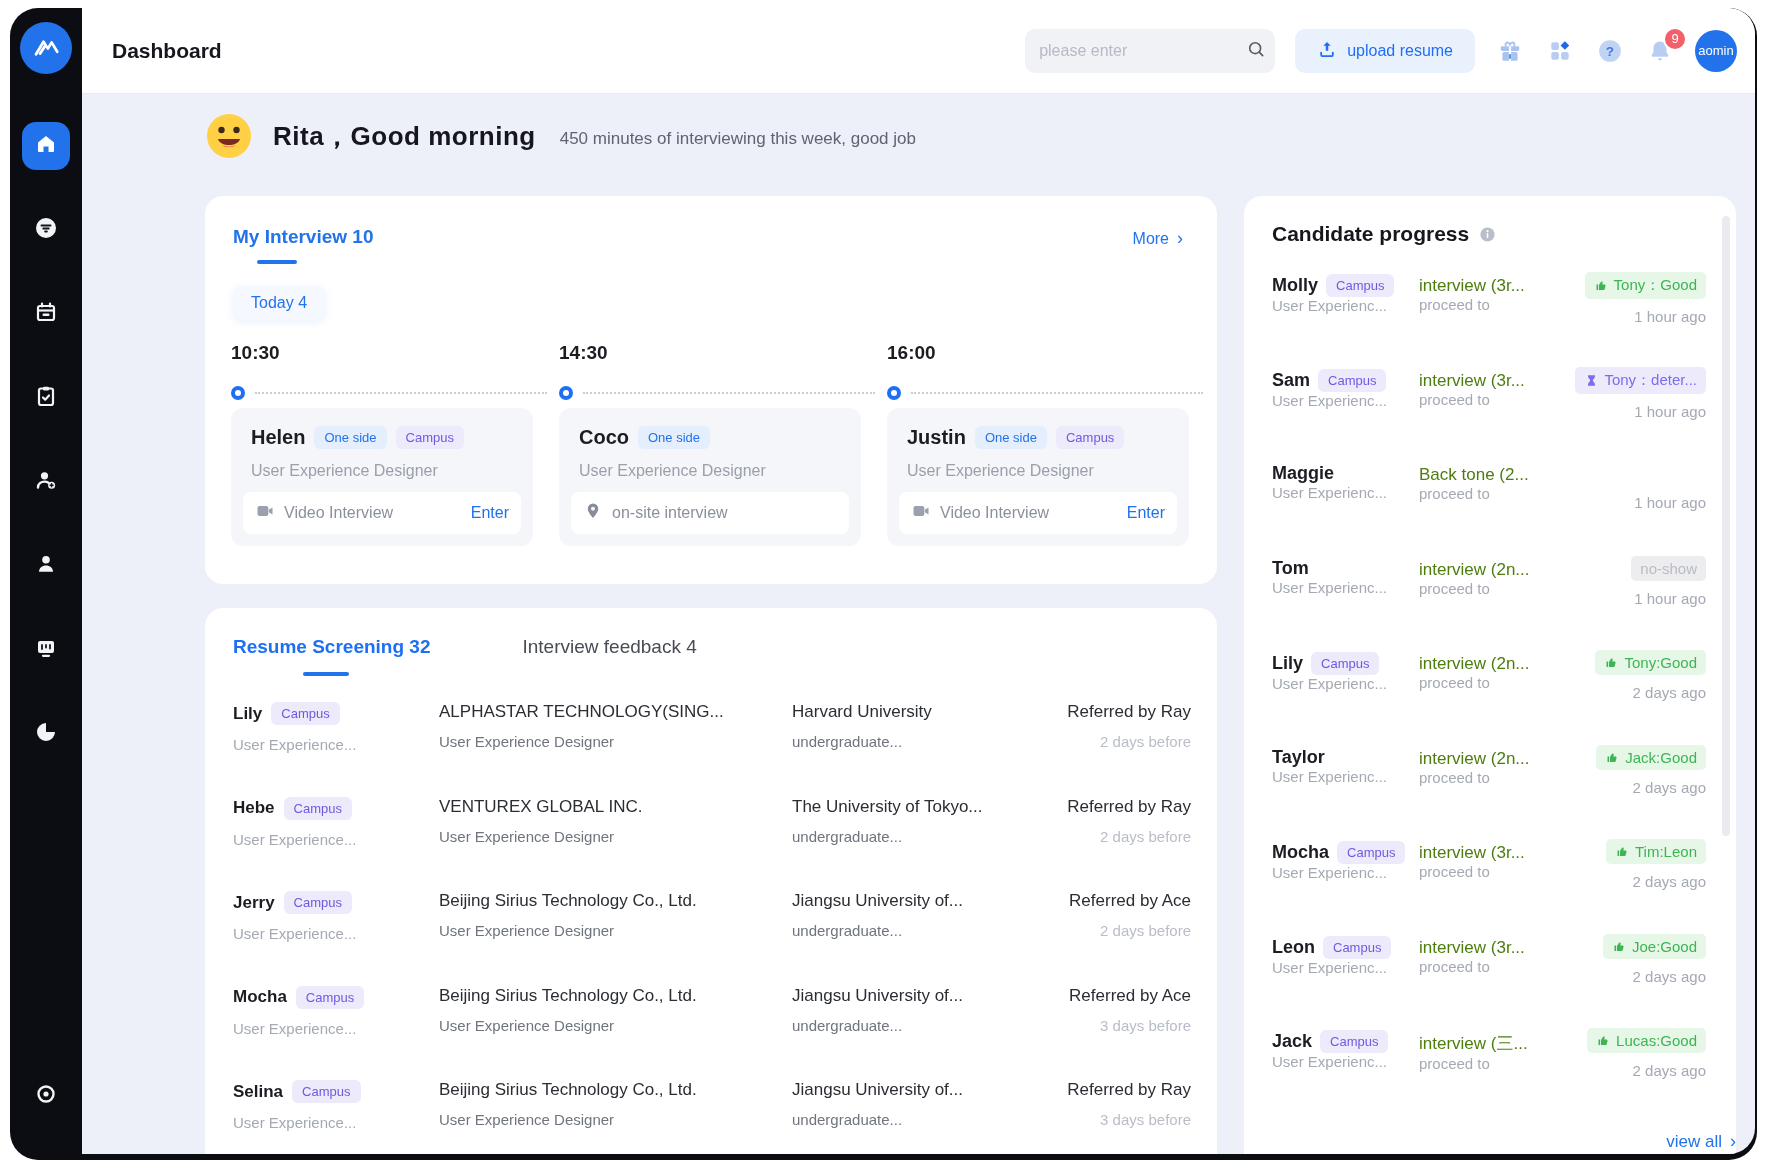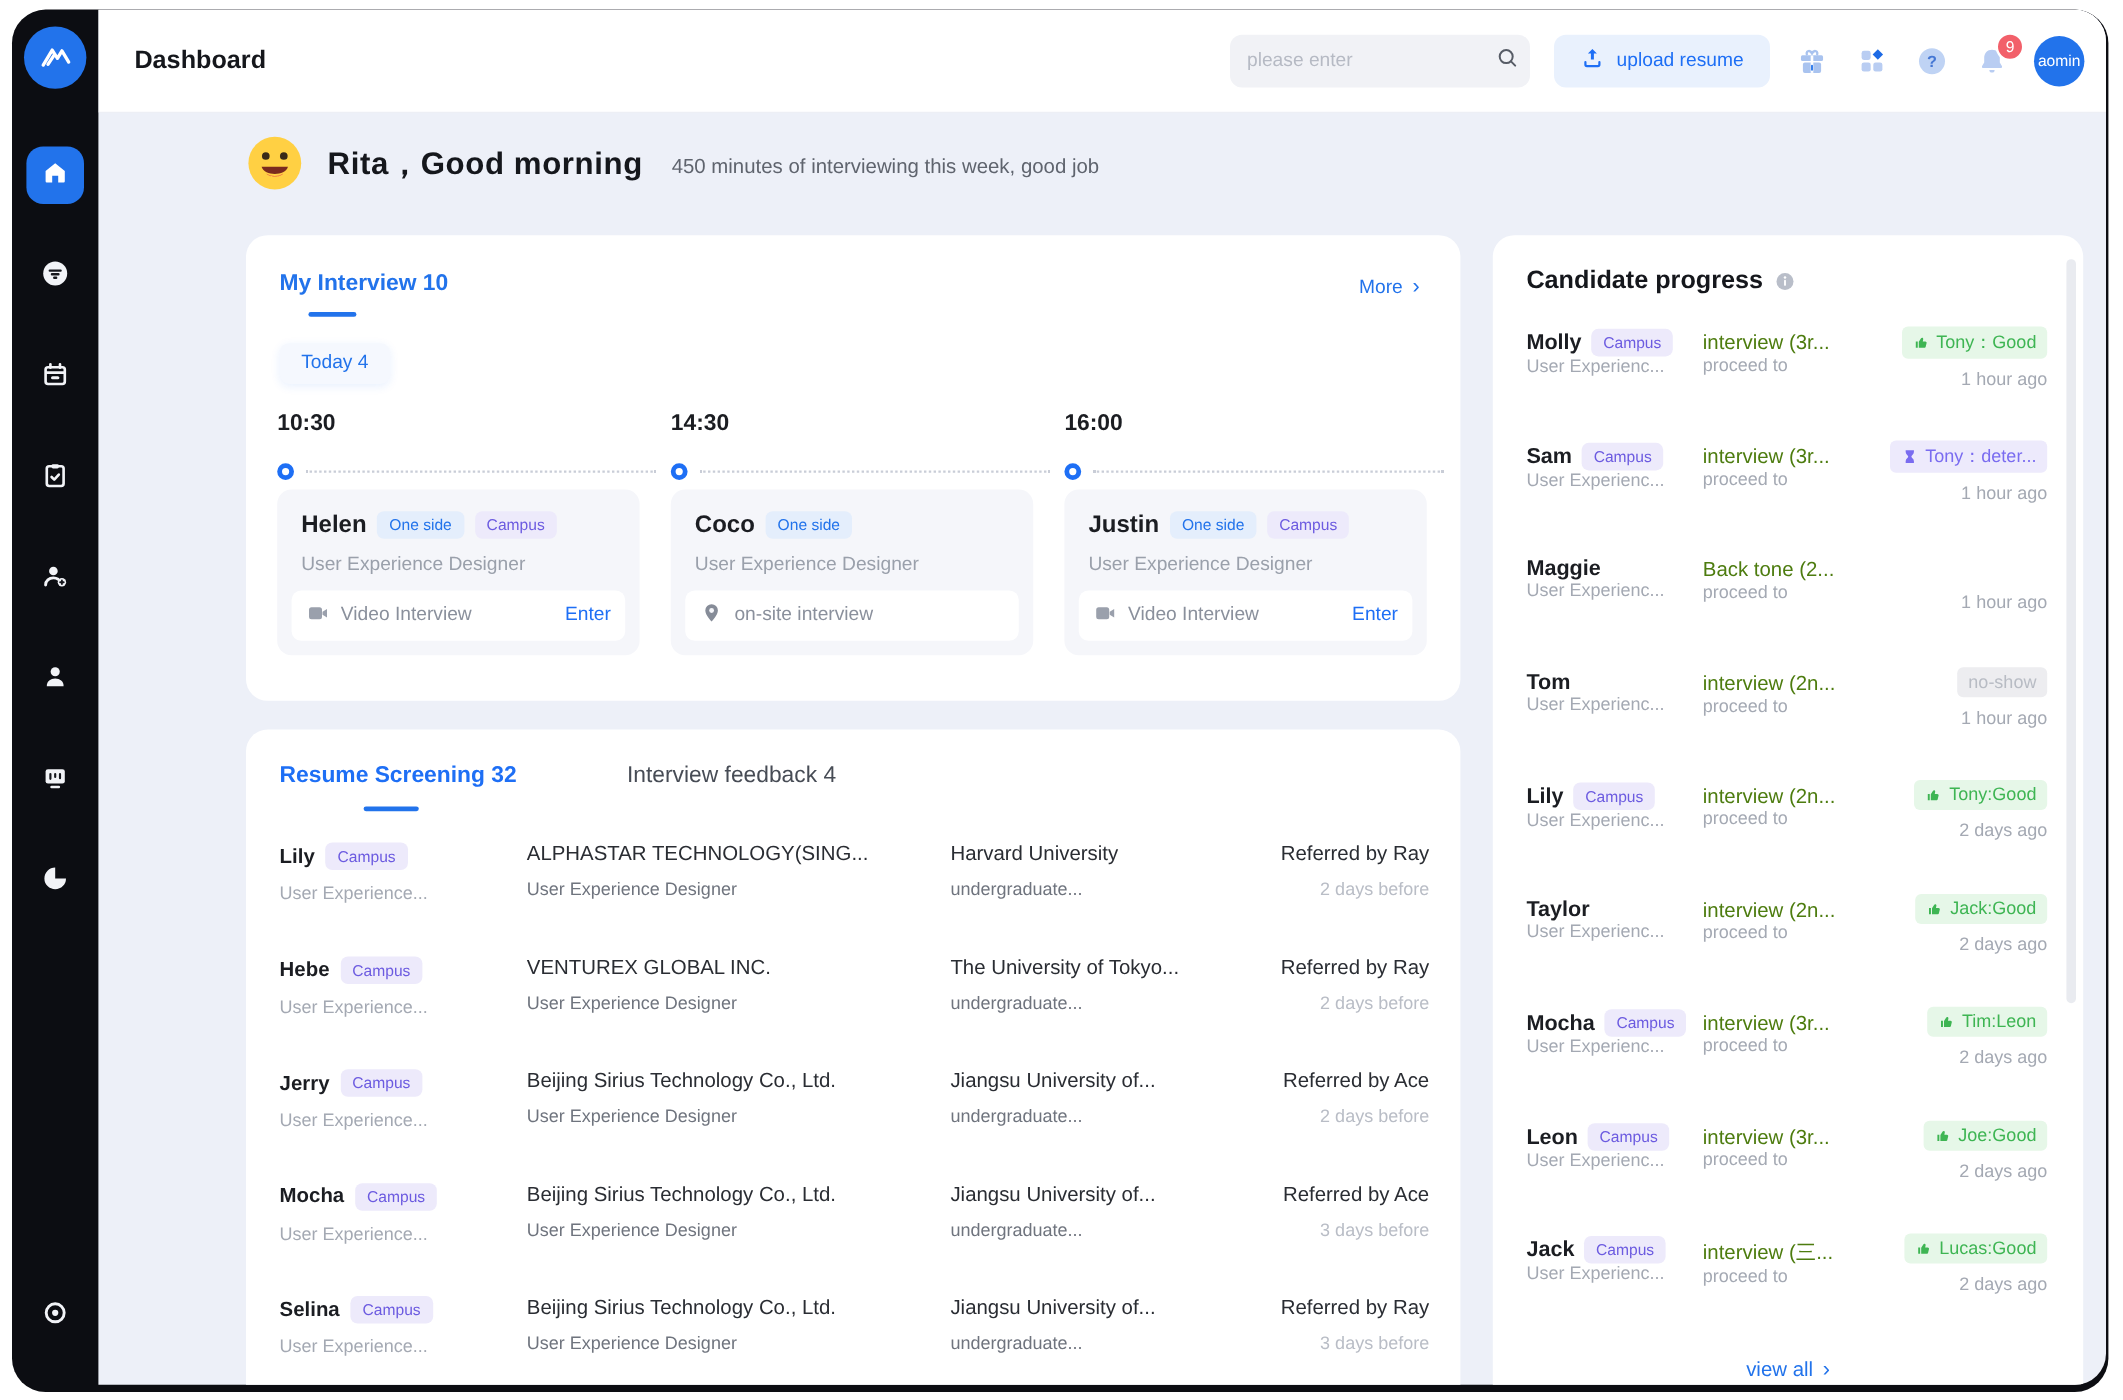--- a/index.html
+++ b/index.html
@@ -88,21 +88,21 @@
   .p-sub { font-size:15px; color:#a4a9b3; }
   .p-c2 { position:absolute; left:147px; top:8px; width:160px; }
   .p-stage { font-size:17px; color:#4d7c0f; white-space:nowrap; }
   .p-c3 { position:absolute; right:0; top:4px; text-align:right; }
   .pbadge { display:inline-flex; align-items:center; gap:5px; font-size:15px; padding:4px 9px; border-radius:5px; }
   .pbadge svg { width:15px; height:15px; }
   .badge-good { background:#e6f7e8; color:#3eb553; }
   .badge-pending { background:#edeafc; color:#7a6cf0; }
   .badge-noshow { background:#ededf0; color:#b8bcc4; }
   .p-when { font-size:15px; color:#a4a9b3; margin-top:9px; }
-  .view-all { position:absolute; left:0; right:0; top:935px; text-align:center; font-size:17px; color:#2273eb; cursor:pointer; }
+  .view-all { position:absolute; left:0; right:0; top:935px; text-align:right; font-size:17px; color:#2273eb; cursor:pointer; }
   .p-scrollbar { position:absolute; right:6px; top:20px; width:8px; height:620px; border-radius:4px; background:#e9ebf0; }
 </style>
 </head>
 <body>
 
 <svg width="0" height="0" style="position:absolute">
   <defs>
     <symbol id="i-thumb" viewBox="0 0 24 24">
         <path d="M4 10.5h2.6V19H4zM8 19h7.4c.9 0 1.6-.6 1.8-1.4l1.2-5c.3-1.1-.6-2.1-1.7-2.1h-3.4l.6-3.1c.2-1-.5-1.9-1.5-1.9-.6 0-1.1.3-1.4.8L8 11z" fill="currentColor"></path>
       </symbol>

